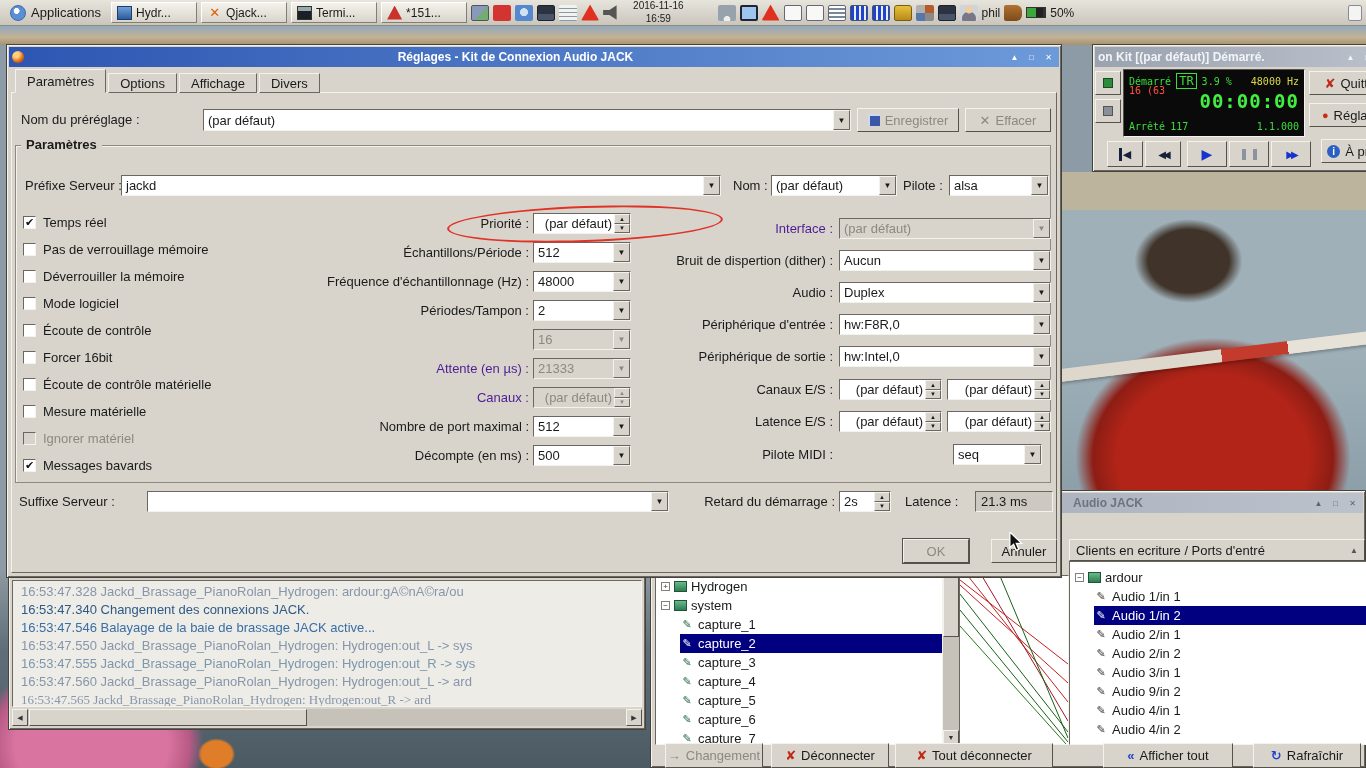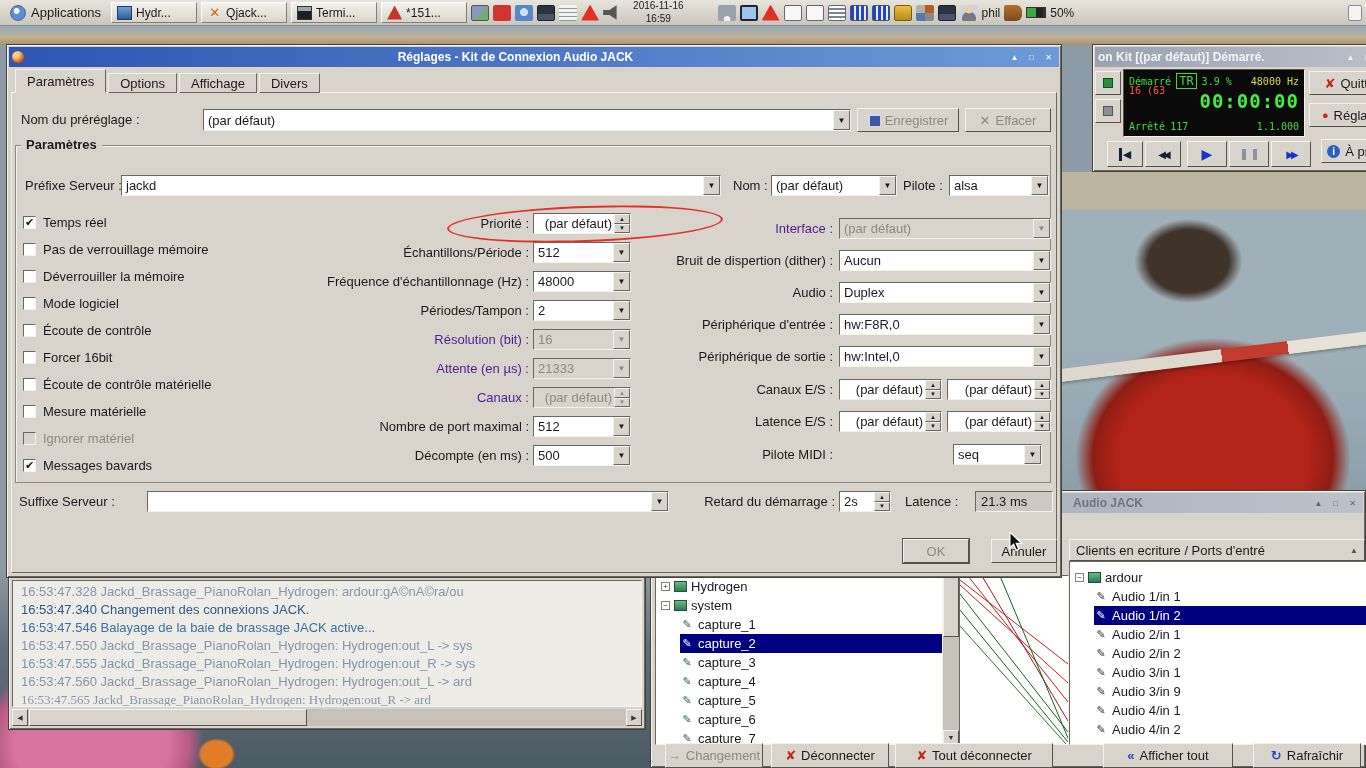--- a/index.html
+++ b/index.html
@@ -396,21 +396,21 @@
       </div>
     <div class="trow port">
         <span class="hl">
           <i class="picon">✎</i>
           <span>Audio 3/in 1</span>
         </span>
       </div>
     <div class="trow port">
         <span class="hl">
           <i class="picon">✎</i>
-          <span>Audio 3/in 9</span>
+          <span>Audio 9/in 2</span>
         </span>
       </div>
     <div class="trow port">
         <span class="hl">
           <i class="picon">✎</i>
           <span>Audio 4/in 1</span>
         </span>
       </div>
     <div class="trow port">
         <span class="hl">
@@ -596,21 +596,20 @@
     </div>
 
   <div class="lab r" style="left:150px;top:255px;width:372px">Périodes/Tampon :</div>
   <div class="combo" style="left:526px;top:255px;width:98px">
       <span class="cval">2</span>
       <span class="carr">
         <i>▼</i>
       </span>
     </div>
 
-  <div class="lab r dis" style="left:150px;top:284px;width:372px">Résolution (bit) :</div>
   <div class="combo dis" style="left:526px;top:284px;width:98px">
       <span class="cval">16</span>
       <span class="carr">
         <i>▼</i>
       </span>
     </div>
 
   <div class="lab r dis" style="left:150px;top:313px;width:372px">Attente (en µs) :</div>
   <div class="combo dis" style="left:526px;top:313px;width:98px">
       <span class="cval">21333</span>

